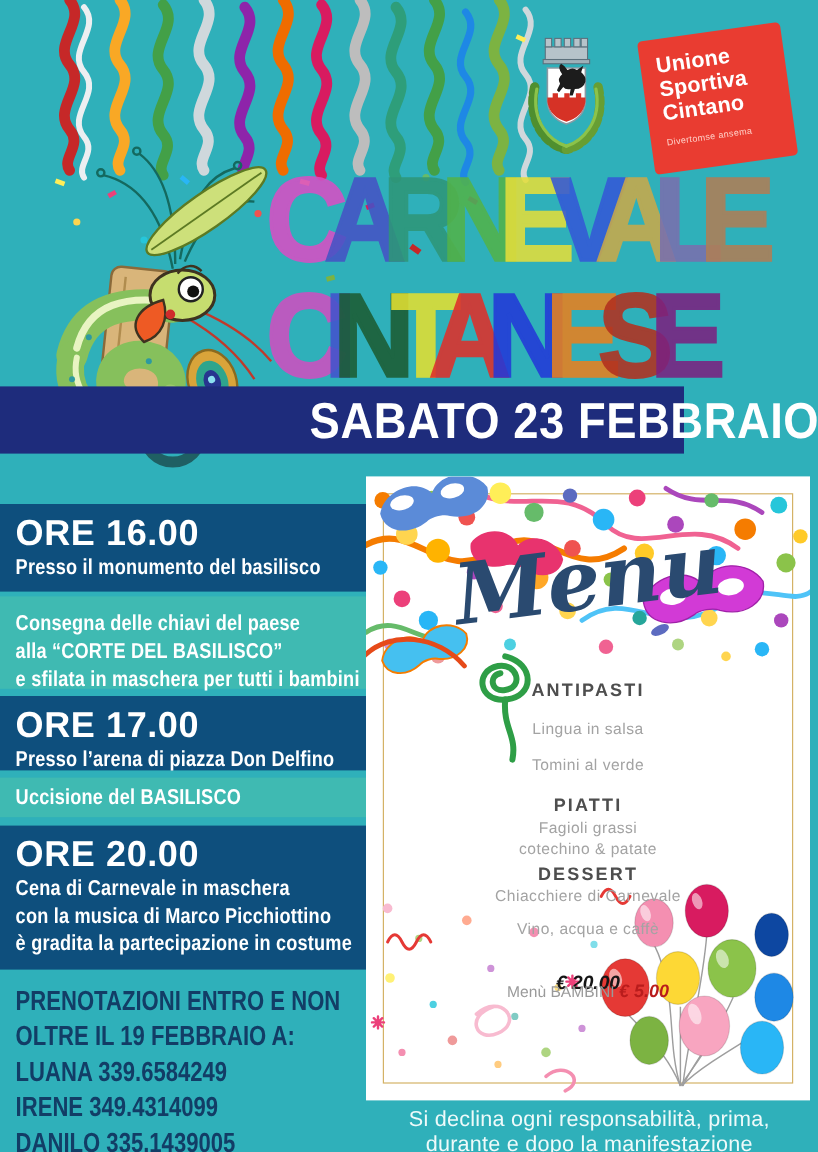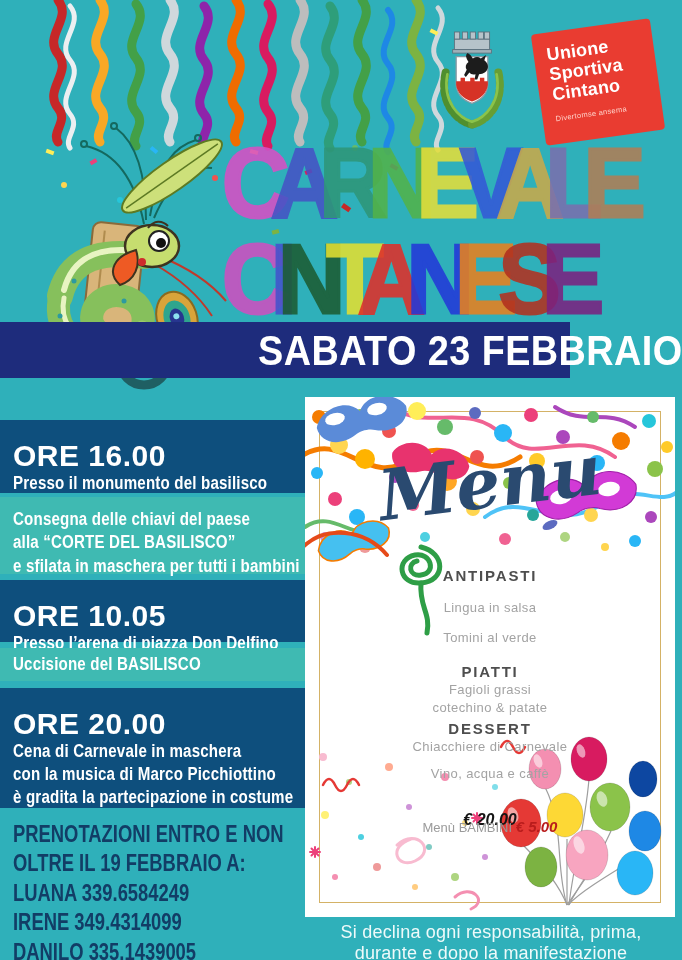--- a/index.html
+++ b/index.html
@@ -28,21 +28,21 @@
   .title-line .tl{opacity:.88;-webkit-text-stroke:3px currentColor;}
   .t1{top:134px}
   .t2{top:230px}
   
   .banner{position:absolute;left:0;top:322px;width:570px;height:56px;background:#1e2c7c;}
   .banner .bt{
     position:absolute;left:258px;top:5px;color:#fff;font-weight:bold;font-size:42px;
     white-space:nowrap;transform:scaleX(0.9);transform-origin:left top;letter-spacing:.5px;
   }
   
-  .band{position:absolute;left:0;width:336px;box-sizing:border-box;color:#fff;padding:20px 12px 8px 13px;}
+  .band{position:absolute;left:0;width:336px;box-sizing:border-box;color:#fff;padding:9px 12px 8px 13px;}
   .navy{background:#0e4f7d;}
   .lite{background:#3fbab2;}
   .time{font-size:30px;font-weight:bold;letter-spacing:.5px;line-height:1.05;}
   .place,.nline{
     font-size:18px;font-weight:bold;white-space:nowrap;display:inline-block;
     transform:scaleX(0.84);transform-origin:left top;line-height:1.3;letter-spacing:.2px;
   }
   .b1{top:420px;height:73px;}
   .b2{top:497px;height:77px;padding-top:11px;}
   .b3{top:580px;height:62px;}
@@ -215,21 +215,21 @@
     <span class="place">Presso il monumento del basilisco</span>
   </div>
 
   <div class="band lite b2">
     <span class="nline">Consegna delle chiavi del paese</span><br>
     <span class="nline">alla “CORTE DEL BASILISCO”</span><br>
     <span class="nline">e sfilata in maschera per tutti i bambini</span>
   </div>
 
   <div class="band navy b3">
-    <div class="time">ORE 10.05</div>
+    <div class="time">ORE 17.00</div>
     <span class="place">Presso l’arena di piazza Don Delfino</span>
   </div>
 
   <div class="band lite b4">
     <span class="nline">Uccisione del BASILISCO</span>
   </div>
 
   <div class="band navy b5">
     <div class="time">ORE 20.00</div>
     <span class="place">Cena di Carnevale in maschera</span><br>

